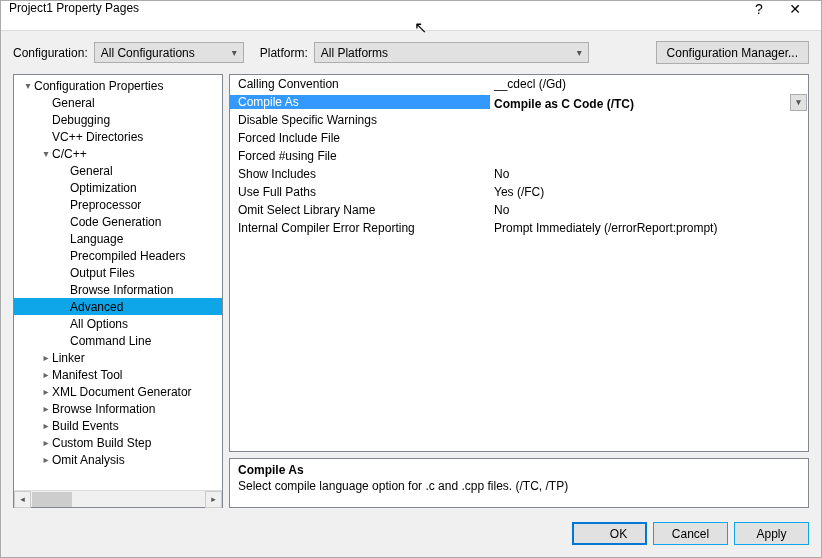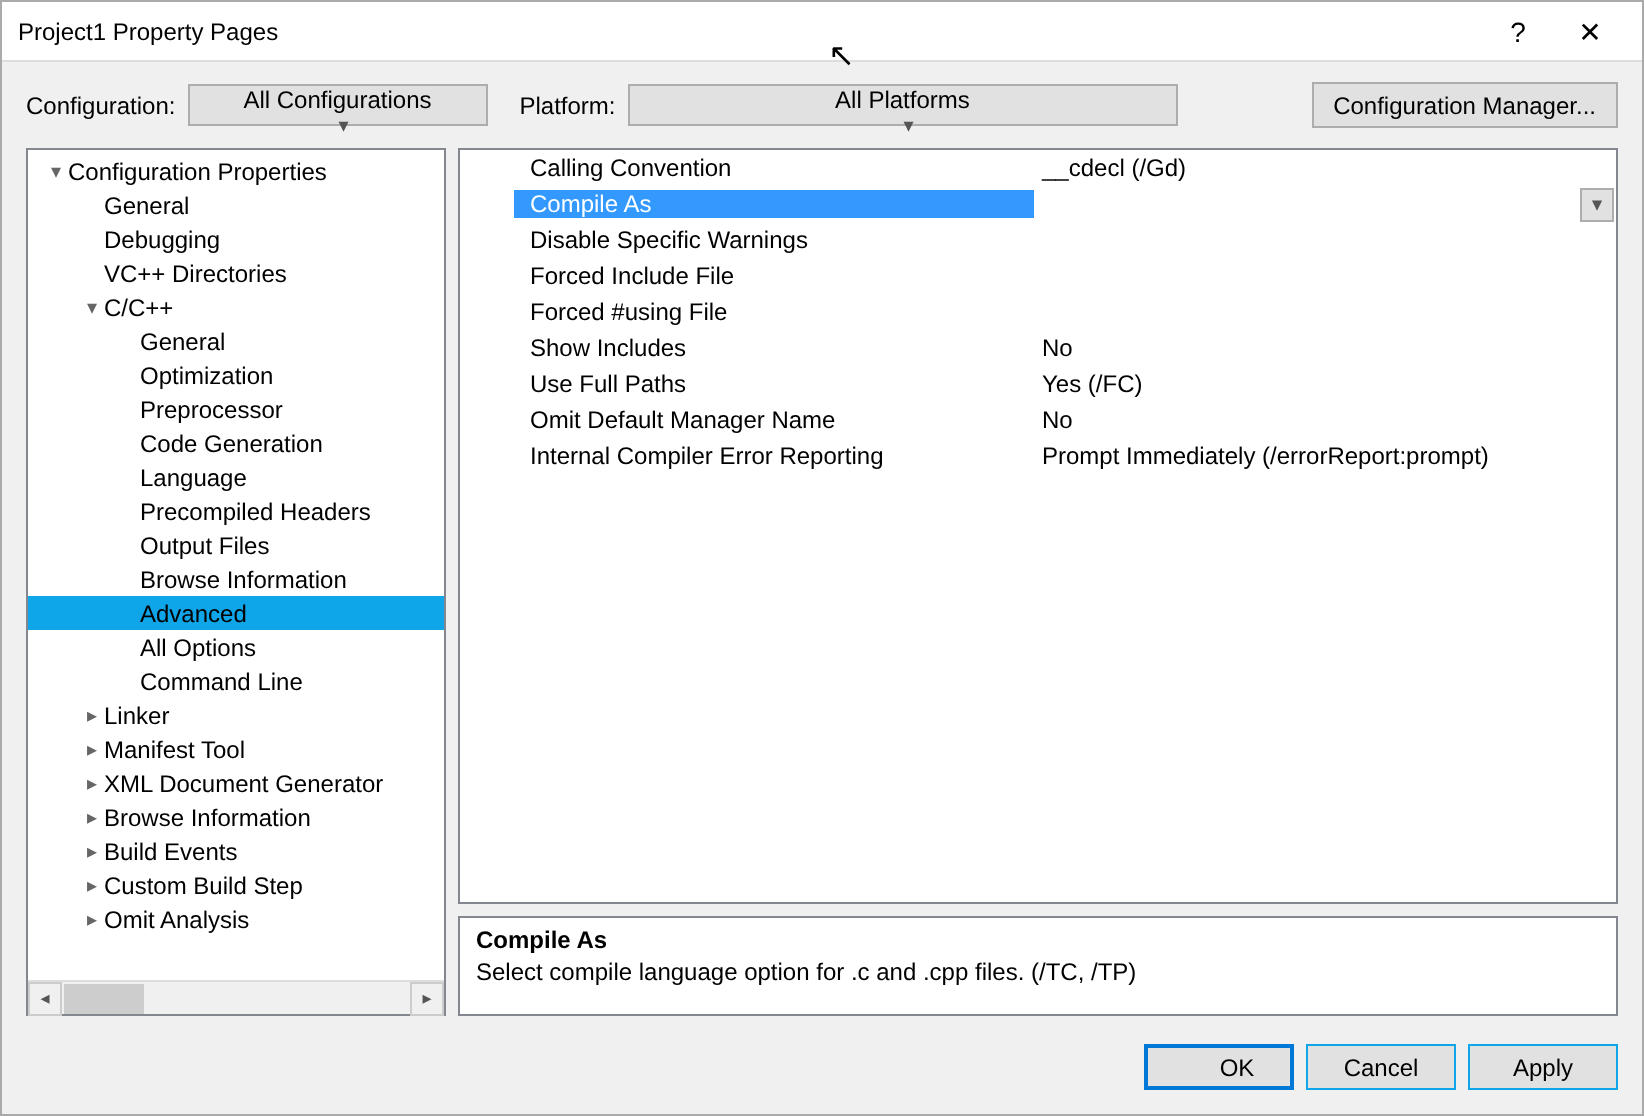--- a/index.html
+++ b/index.html
@@ -1,38 +1,38 @@
 <!DOCTYPE html>
 <html><head>
 <meta charset="utf-8">
 <style>
   * { box-sizing: border-box; font-family: "Segoe UI", Tahoma, sans-serif; font-size: 12px; }
   body { margin: 0; background: #fff; color: #000; }
   .window { width: 822px; height: 558px; border: 1px solid #aaa; display: flex; flex-direction: column; background: #f0f0f0; }
-  .titlebar { height: 30px; display: flex; align-items: center; padding: 0 8px; background: #fff; border-bottom: 1px solid #ddd; }
+  .titlebar { height: 30px; display: flex; padding: 0 8px; background: #fff; border-bottom: 1px solid #ddd; }
   .titlebar .title { flex: 1; }
   .titlebar .btn { width: 36px; text-align: center; font-size: 14px; cursor: pointer; }
   .config-row { display: flex; align-items: center; padding: 10px 12px 4px 12px; gap: 6px; }
   .config-row label { white-space: nowrap; }
-  .combo { display: inline-flex; align-items: center; justify-content: space-between; border: 1px solid #adadad; background: #e1e1e1; height: 21px; padding: 0 6px; cursor: pointer; flex-direction: column; }
+  .combo { display: inline-flex; align-items: center; justify-content: space-between; border: 1px solid #adadad; background: #e1e1e1; height: 21px; padding: 0 6px; cursor: pointer; }
   .combo .chev { font-size: 10px; margin-left: 6px; color: #555; }
   .cfg-mgr-btn { border: 1px solid #adadad; background: #e1e1e1; height: 23px; padding: 0 10px; cursor: pointer; }
   .main { flex: 1; display: flex; padding: 6px 12px 8px 12px; gap: 6px; min-height: 0; }
   .tree-pane { width: 210px; border: 1px solid #828790; background: #fff; display: flex; flex-direction: column; }
   .tree { flex: 1; overflow: hidden; padding: 2px 0; }
   .tree-item { display: flex; align-items: center; height: 17px; padding-left: 4px; cursor: pointer; white-space: nowrap; }
   .tree-item .exp { width: 12px; text-align: center; color: #666; font-size: 10px; }
   .tree-item .spacer { display: inline-block; }
   .tree-item.selected { background: #0ea5e9; }
   .hscroll { height: 17px; background: #f0f0f0; border-top: 1px solid #ddd; display: flex; align-items: center; }
   .hscroll .arrow { width: 17px; height: 17px; display: flex; align-items: center; justify-content: center; border: 1px solid #ccc; background: #f0f0f0; font-size: 9px; color: #555; }
   .hscroll .thumb { flex: 0 0 40px; height: 15px; background: #cdcdcd; margin-left: 1px; }
   .hscroll .track { flex: 1; }
   .right-pane { flex: 1; display: flex; flex-direction: column; gap: 6px; min-width: 0; }
-  .grid { flex: 1; border: 1px solid #828790; background: #fff; overflow: hidden; padding-left: 27px; }
+  .grid { flex: 1; border: 1px solid #828790; background: #fff; overflow: hidden; }
   .grid-row { display: flex; height: 18px; align-items: center; }
   .grid-row .name { width: 260px; padding-left: 8px; white-space: nowrap; overflow: hidden; }
   .grid-row .value { flex: 1; padding-left: 4px; white-space: nowrap; overflow: hidden; display: flex; align-items: flex-end; }
   .grid-row .value .dd { margin-left: auto; width: 17px; height: 17px; border: 1px solid #adadad; background: #e1e1e1; display: flex; align-items: center; justify-content: center; font-size: 9px; color: #555; margin-right: 1px; }
   .grid-row.selected { }
   .grid-row.selected .name { background: #3399ff; color: #fff; }
   .grid-row.selected .value { font-weight: bold; }
   .desc { height: 50px; border: 1px solid #828790; background: #fff; padding: 4px 8px; }
   .desc .desc-title { font-weight: bold; margin-bottom: 2px; }
   .buttons { display: flex; justify-content: flex-end; gap: 6px; padding: 6px 12px 12px 12px; }
@@ -196,20 +196,21 @@
       <div class="grid" id="grid">
           <div class="grid-row">
             <div class="name">Calling Convention</div>
             <div class="value">
               <span>__cdecl (/Gd)</span>
             </div>
           </div>
           <div class="grid-row selected">
             <div class="name">Compile As</div>
             <div class="value">
+              <span>Compile as C Code (/TC)</span>
               <span class="dd">▾</span>
             </div>
           </div>
           <div class="grid-row">
             <div class="name">Disable Specific Warnings</div>
             <div class="value">
               <span></span>
             </div>
           </div>
           <div class="grid-row">
@@ -230,21 +231,21 @@
               <span>No</span>
             </div>
           </div>
           <div class="grid-row">
             <div class="name">Use Full Paths</div>
             <div class="value">
               <span>Yes (/FC)</span>
             </div>
           </div>
           <div class="grid-row">
-            <div class="name">Omit Default Manager Name</div>
+            <div class="name">Omit Select Library Name</div>
             <div class="value">
               <span>No</span>
             </div>
           </div>
           <div class="grid-row">
             <div class="name">Internal Compiler Error Reporting</div>
             <div class="value">
               <span>Prompt Immediately (/errorReport:prompt)</span>
             </div>
           </div>

